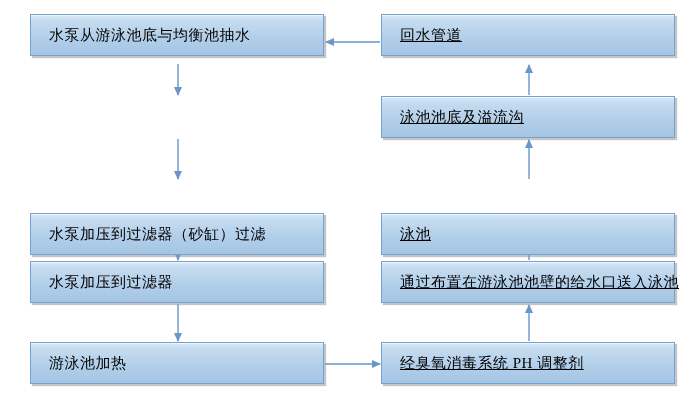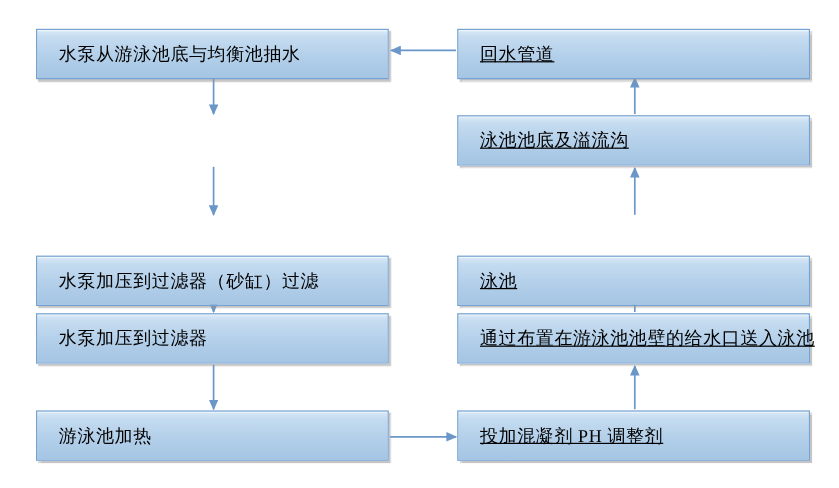--- a/index.html
+++ b/index.html
@@ -29,21 +29,21 @@
     padding-right: 6px;
     font-size: 15px;
     color: #000000;
     letter-spacing: 0.5px;
     white-space: nowrap;
   }
   
   .col-l { left: 30px; }
   
   .col-r { left: 381px; text-decoration: underline; }
-  .row-1 { top: 24px; align-items: center; }
+  .row-1 { top: 14px; align-items: center; }
   .row-2 { top: 96px; }
   .row-3 { top: 180px; margin-top: 33px; }
   .row-4 { top: 261px; }
   .row-5 { top: 342px; }
   .edges {
     position: absolute;
     left: 0;
     top: 0;
     width: 699px;
     height: 407px;
@@ -100,16 +100,16 @@
   <div class="node col-r row-2">
     <span>泳池池底及溢流沟</span>
   </div>
   <div class="node col-r row-3">
     <span>泳池</span>
   </div>
   <div class="node col-r row-4">
     <span>通过布置在游泳池池壁的给水口送入泳池</span>
   </div>
   <div class="node col-r row-5">
-    <span>投加混凝剂 PH 调整剂</span>
+    <span>经臭氧消毒系统 PH 调整剂</span>
   </div>
 
 </div>
 
 </body></html>

